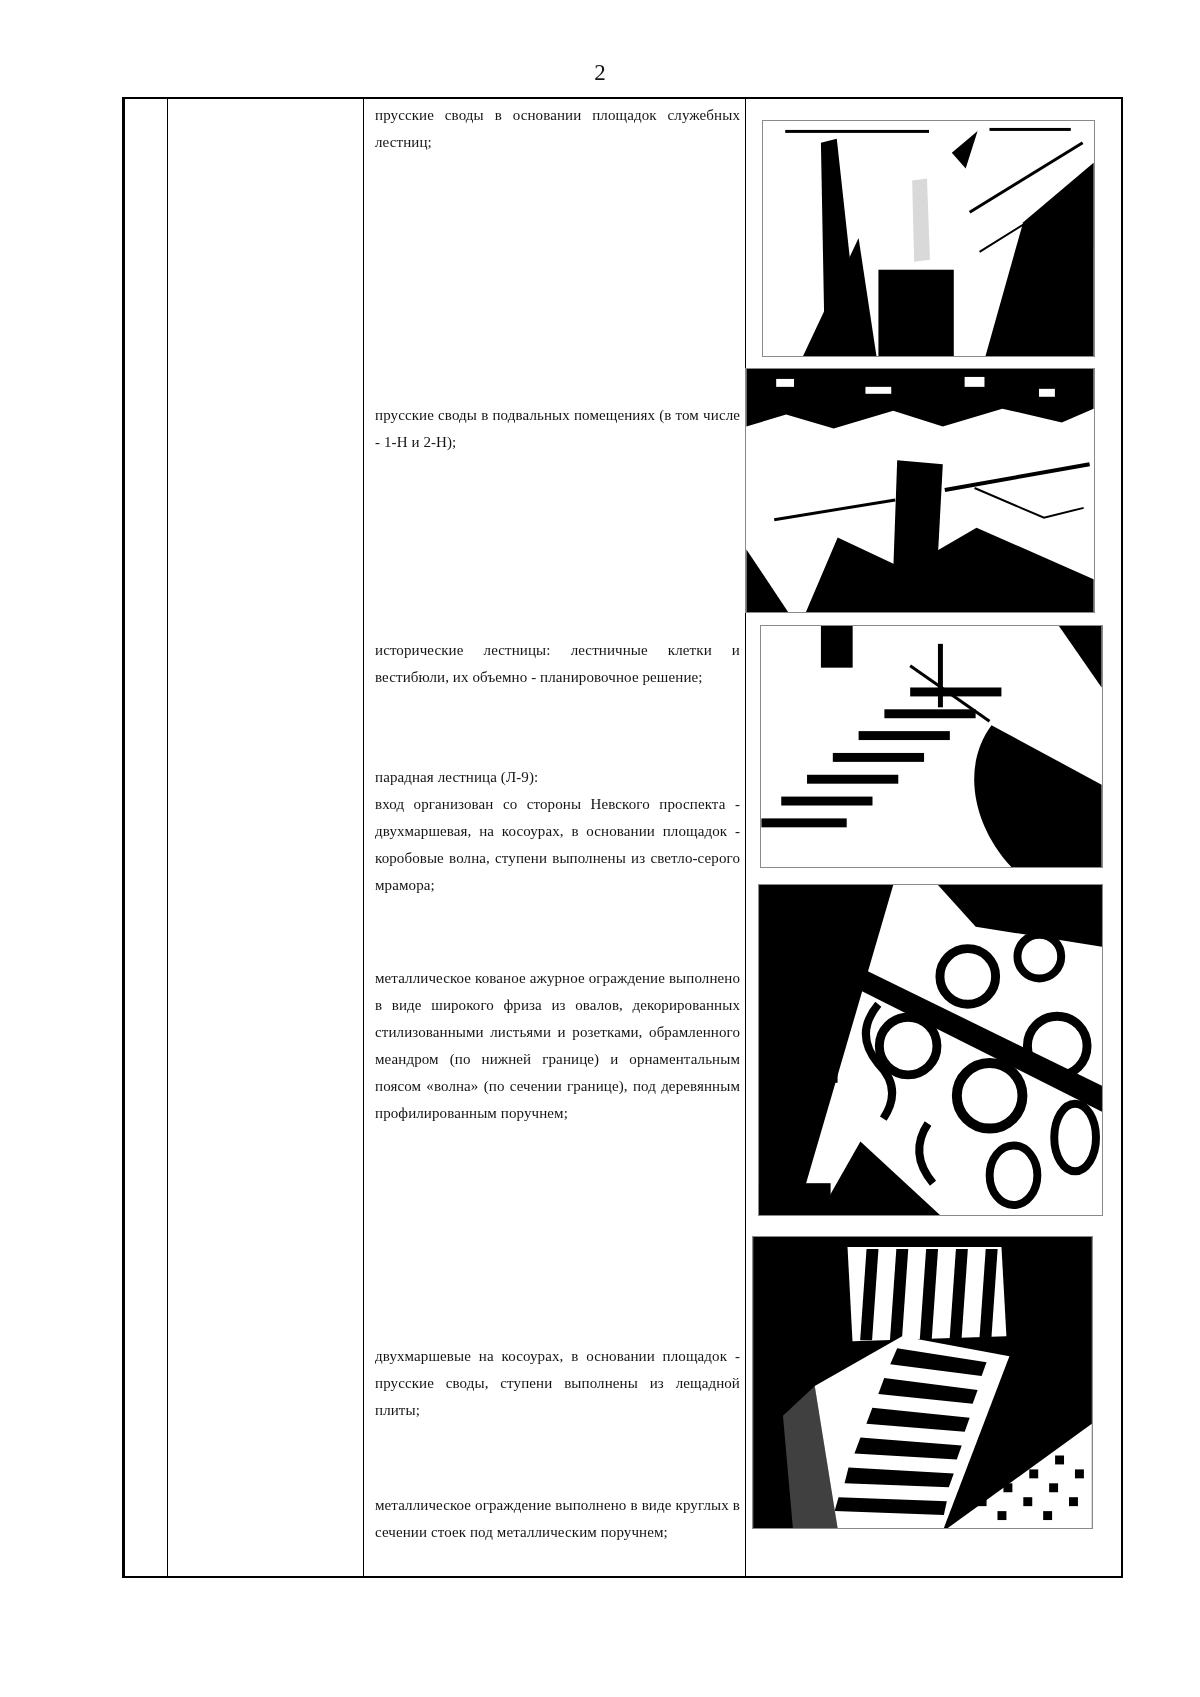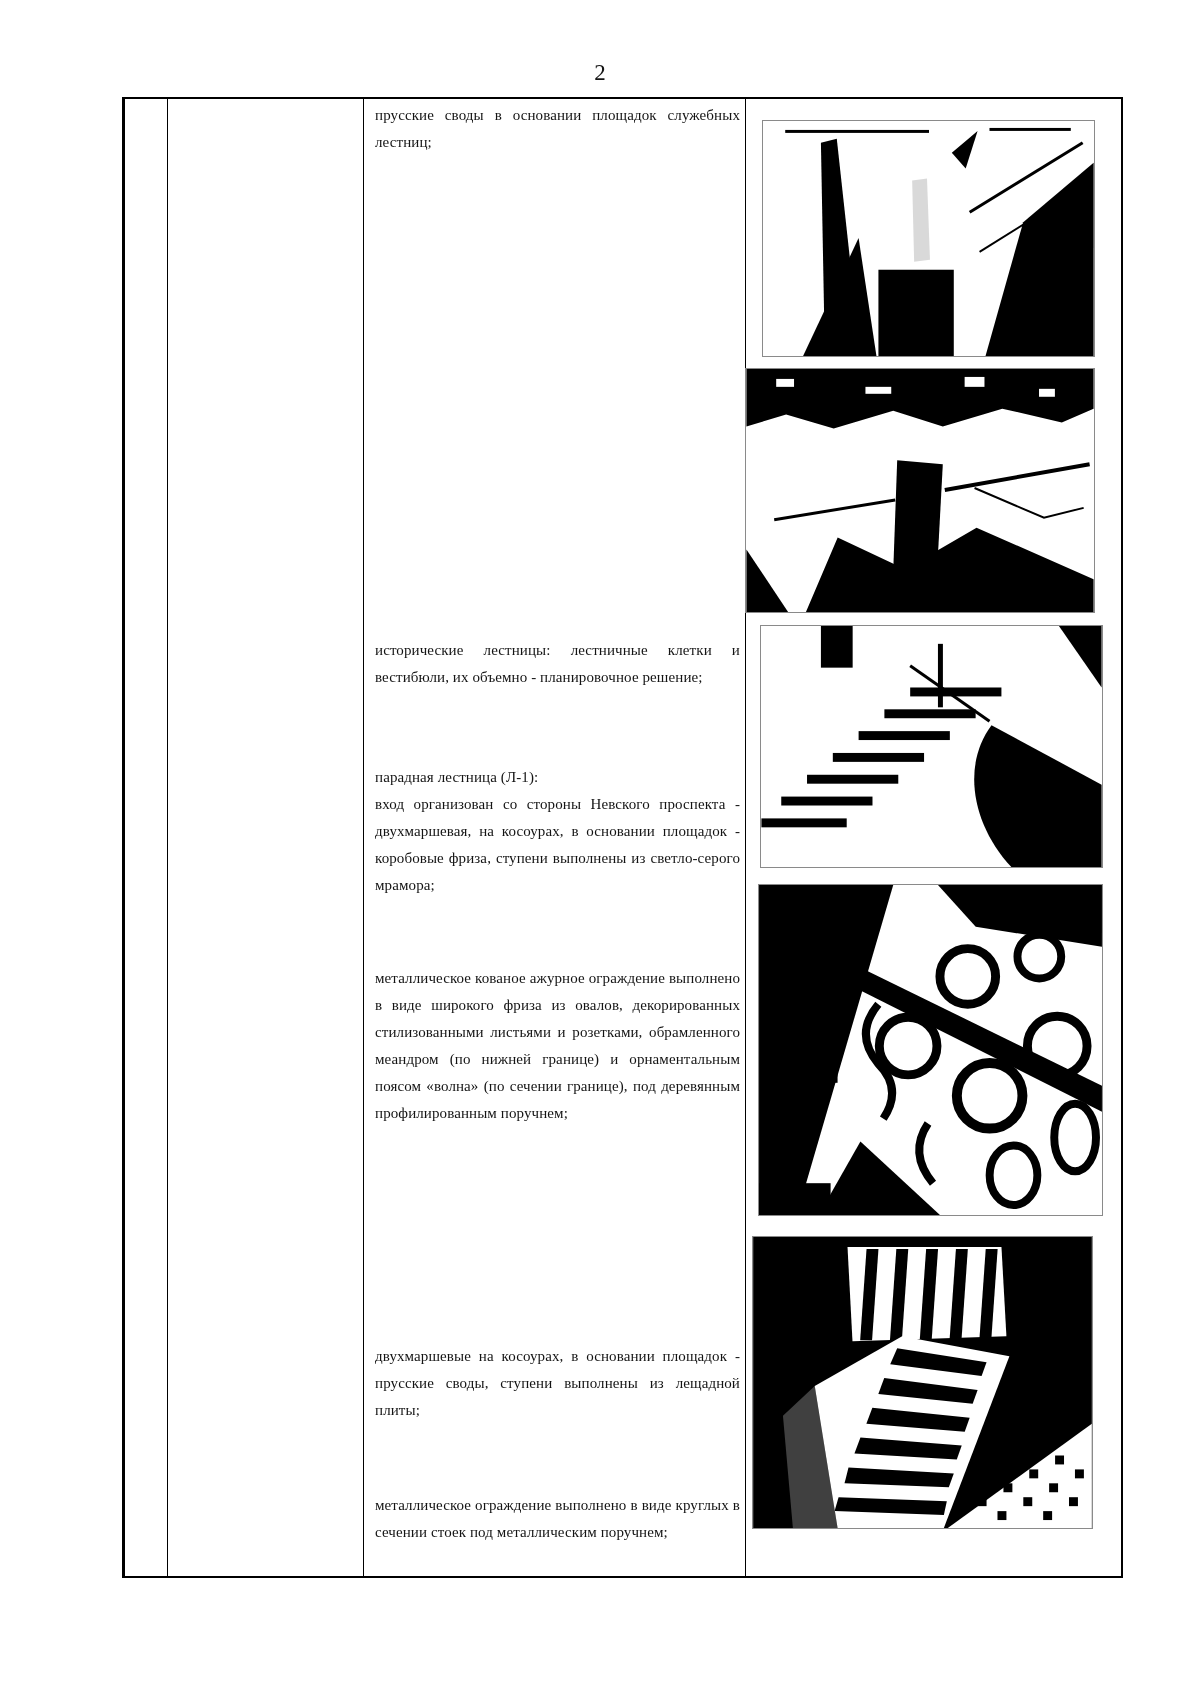--- a/index.html
+++ b/index.html
@@ -61,23 +61,24 @@
 <div class="page">
 
   <div class="page-number">2</div>
 
   <div class="doc-table">
     <div class="vline v1"></div>
     <div class="vline v2"></div>
     <div class="vline v3"></div>
 
     <p class="tb" style="top:3px">прусские своды в основании площадок служебных лестниц;</p>
+    <p class="tb" style="top:303px">прусские своды в подвальных помещениях (в том числе - 1-Н и 2-Н);</p>
     <p class="tb" style="top:538px">исторические лестницы: лестничные клетки и вестибюли, их объемно - планировочное решение;</p>
-    <p class="tb" style="top:665px">парадная лестница (Л-1):</p>
-    <p class="tb" style="top:692px">вход организован со стороны Невского проспекта - двухмаршевая, на косоурах, в основании площадок - коробовые фриза, ступени выполнены из светло-серого мрамора;</p>
+    <p class="tb" style="top:665px">парадная лестница (Л-9):</p>
+    <p class="tb" style="top:692px">вход организован со стороны Невского проспекта - двухмаршевая, на косоурах, в основании площадок - коробовые волна, ступени выполнены из светло-серого мрамора;</p>
     <p class="tb" style="top:866px">металлическое кованое ажурное ограждение выполнено в виде широкого фриза из овалов, декорированных стилизованными листьями и розетками, обрамленного меандром (по нижней границе) и орнаментальным поясом «волна» (по сечении границе), под деревянным профилированным поручнем;</p>
     <p class="tb" style="top:1393px">металлическое ограждение выполнено в виде круглых в сечении стоек под металлическим поручнем;</p>
     <p class="tb" style="top:1244px">двухмаршевые на косоурах, в основании площадок - прусские своды, ступени выполнены из лещадной плиты;</p>
   </div>
 
   <figure class="photo p1" aria-label="черно-белое фото: площадка служебной лестницы с прусскими сводами">
     <svg viewBox="0 0 333 237" xmlns="http://www.w3.org/2000/svg">
       <rect width="333" height="237" fill="#ffffff"></rect>
       <rect x="22" y="9" width="145" height="3" fill="#000"></rect>
       <rect x="228" y="7" width="82" height="3" fill="#000"></rect>

